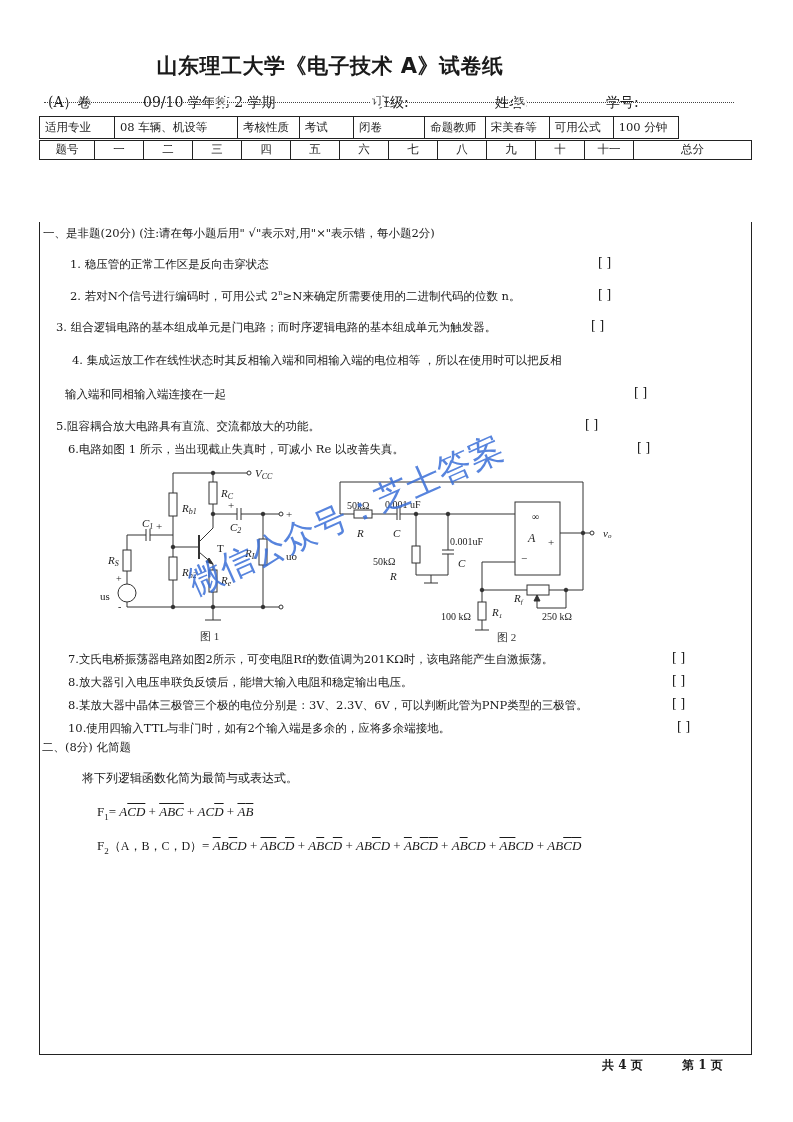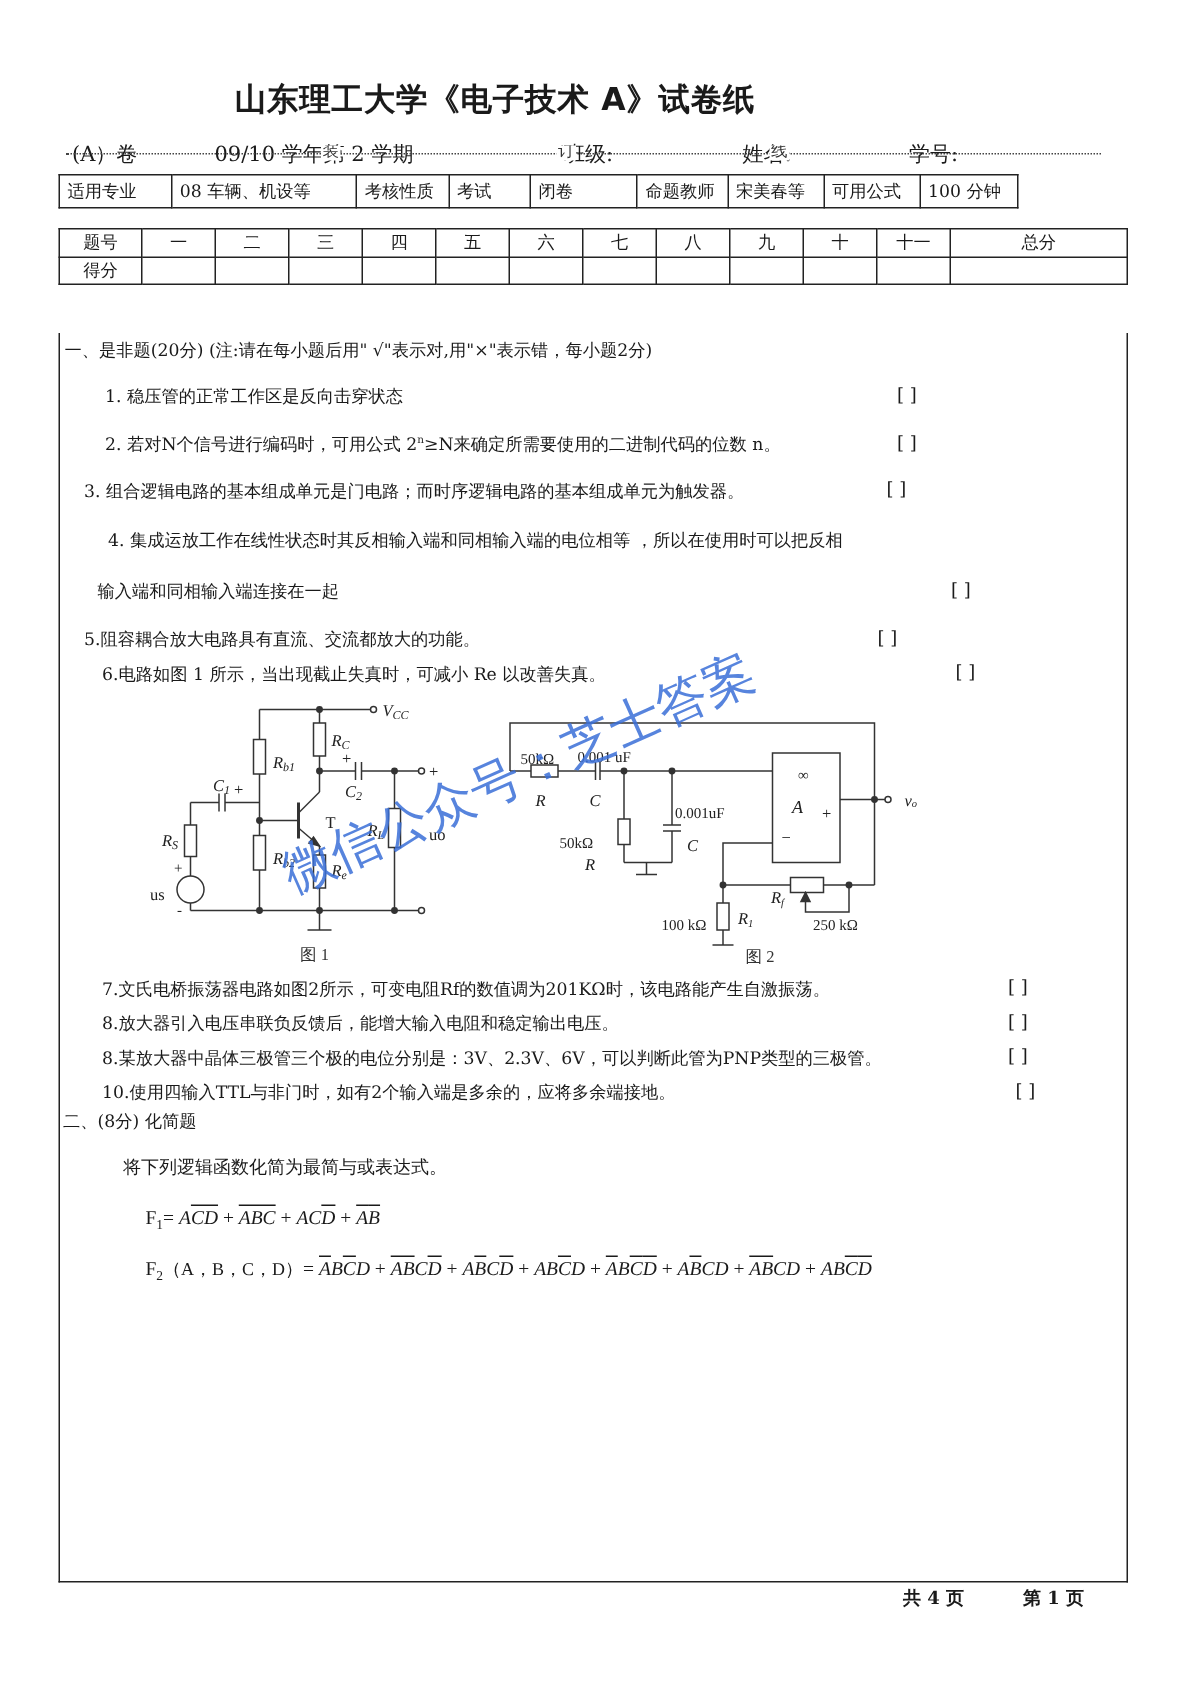--- a/index.html
+++ b/index.html
@@ -11,21 +11,21 @@
   .meta { top: 80px; font-size: 14px; margin-top: 14px; }
   .binding { top: 97px; left: 44px; width: 690px; height: 12px; font-size: 10px; line-height: 12px;
              white-space: nowrap; overflow: hidden; color: #333; }
   .binding .dots { position: absolute; top: 5px; left: 0; right: 0; border-top: 1.5px dotted #444; }
   .binding .bw { position: absolute; top: -2px; background: #fff; padding: 0 1px; font-size: 11px; }
 
   table.info { position: absolute; left: 39px; top: 116px; width: 712px; border-collapse: collapse;
                font-size: 11.5px; table-layout: fixed; }
   table.info td { border: 1px solid #222; height: 21px; padding: 0 5px; white-space: nowrap; }
   table.score { position: absolute; left: 39px; top: 140px; width: 712px; border-collapse: collapse;
-                font-size: 11.5px; table-layout: fixed; margin-top: 12px; }
+                font-size: 11.5px; table-layout: fixed; }
   table.score td { border: 1px solid #222; height: 17.5px; padding: 0; text-align: center; white-space: nowrap; }
 
   .frame { left: 39px; top: 222px; width: 711px; height: 832px; border: 1px solid #222; border-top: none; }
   .qtext { font-size: 11.5px; white-space: nowrap; }
   .bracket { font-size: 12px; white-space: nowrap; }
   .sec { font-size: 11.5px; }
 
   .formula { font-family: "Liberation Serif", "DejaVu Serif", serif; font-size: 13px; white-space: nowrap; }
   .formula i { font-style: italic; }
   .ov { text-decoration: overline; }
@@ -104,35 +104,20 @@
     <td>四</td>
     <td>五</td>
     <td>六</td>
     <td>七</td>
     <td>八</td>
     <td>九</td>
     <td>十</td>
     <td>十一</td>
     <td>总分</td>
   </tr>
-  <tr>
-    <td>得分</td>
-    <td></td>
-        <td></td>
-    <td></td>
-        <td></td>
-    <td></td>
-        <td></td>
-    <td></td>
-        <td></td>
-    <td></td>
-        <td></td>
-    <td></td>
-        <td></td>
-  </tr>
 </tbody>
   </table>
 
 <div class="abs frame"></div>
 
 <div class="abs sec" style="left:43px; top:226px">一、是非题(20分) (注:请在每小题后用" √"表示对,用"×"表示错，每小题2分)</div>
 
 <div class="abs qtext" style="left:70px; top:257px">1. 稳压管的正常工作区是反向击穿状态</div>
 <div class="abs bracket" style="left:598px; top:256px">[    ]</div>
 

